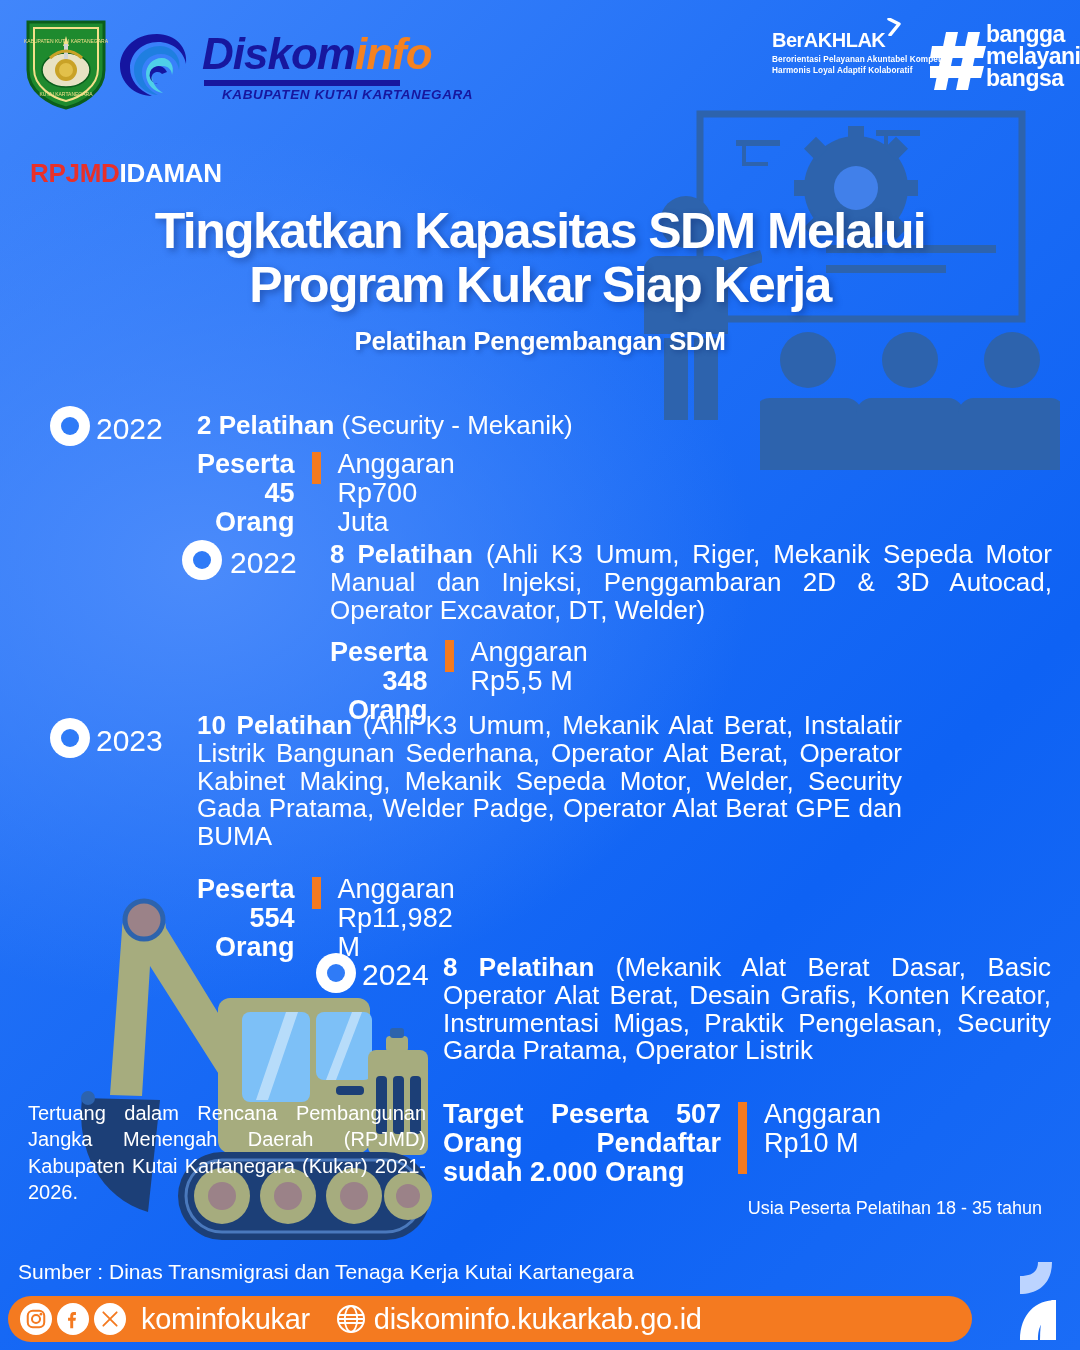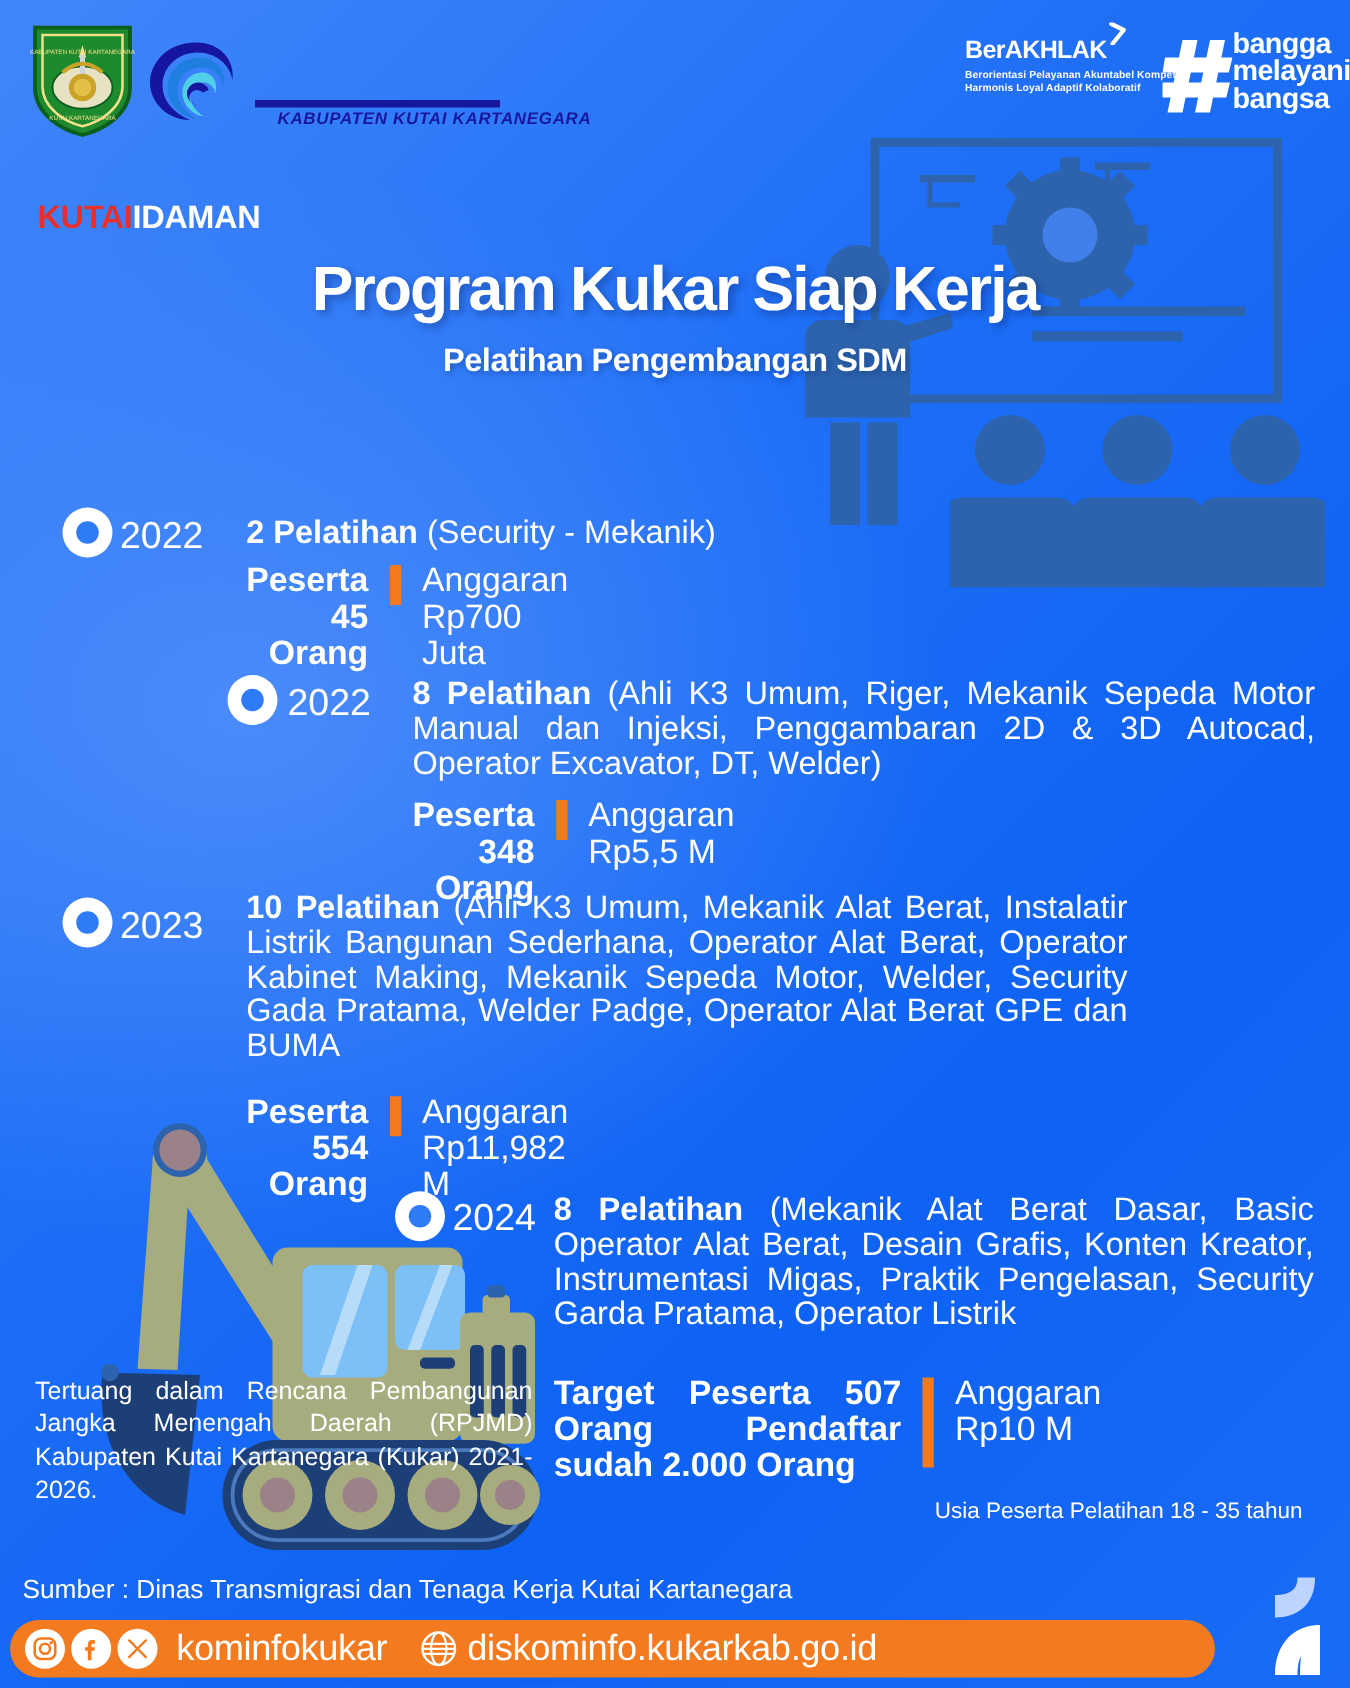--- a/index.html
+++ b/index.html
@@ -211,20 +211,21 @@
       <text x="44" y="78" font-size="5" fill="#f3e08a" text-anchor="middle" font-family="Liberation Sans, sans-serif">KUTAI KARTANEGARA</text>
     </svg>
 
     <div class="diskom">
       <svg class="diskom-wave" viewBox="0 0 78 66">
         <path d="M39 2 C14 2 2 20 2 34 C2 50 16 64 34 64 C20 58 12 48 12 36 C12 22 24 10 40 10 C55 10 66 20 68 32 C70 16 58 2 39 2 Z" fill="#1515a0"></path>
         <path d="M42 14 C26 14 16 26 16 38 C16 50 26 62 40 63 C30 58 24 50 24 40 C24 30 32 22 43 22 C53 22 60 29 61 38 C64 26 55 14 42 14 Z" fill="#1f7fe0"></path>
         <path d="M44 26 C34 26 28 34 28 42 C28 52 36 60 45 61 C38 57 34 50 34 44 C34 38 39 34 45 34 C50 34 54 38 54 43 C57 34 52 26 44 26 Z" fill="#4fd0e8"></path>
         <path d="M44 42 a6 6 0 1 0 -4 10 a9 9 0 1 1 9 -12 z" fill="#1515a0"></path>
       </svg>
+      <div class="diskom-word"><span class="dw-a">Diskom</span><span class="dw-b">info</span></div>
       <div class="diskom-rule"></div>
       <div class="diskom-sub">KABUPATEN KUTAI KARTANEGARA</div>
     </div>
 
     <div class="berakhlak">
       <div class="ber-main">
         <span>BerAKHLAK</span>
         <svg class="ber-tick" viewBox="0 0 14 18">
           <path d="M2 1 L12 6 L3 17" fill="none" stroke="#ffffff" stroke-width="3.4" stroke-linecap="round" stroke-linejoin="round"></path>
         </svg>
@@ -246,25 +247,26 @@
       </svg>
       <div class="bangga-txt">
         <div>bangga</div>
         <div>melayani</div>
         <div>bangsa</div>
       </div>
     </div>
   </div>
 
   <div class="idaman">
-    <span class="red">KUTAI</span><span class="wht">IDAMAN</span>
+    <span class="red">RPJMD</span><span class="wht">IDAMAN</span>
   </div>
 
   <div class="title-wrap">
     <div class="title">
+      <div>Tingkatkan Kapasitas SDM Melalui</div>
       <div>Program Kukar Siap Kerja</div>
     </div>
     <div class="subtitle">Pelatihan Pengembangan SDM</div>
   </div>
 
   <div class="entry" style="left:0;top:0;">
     <div class="ring" style="left:50px; top:406px;"></div>
     <div class="yr" style="left:96px; top:412px;">2022</div>
     <div class="body-txt" style="left:197px; top:412px; width:620px;">
       <div class="ln">

